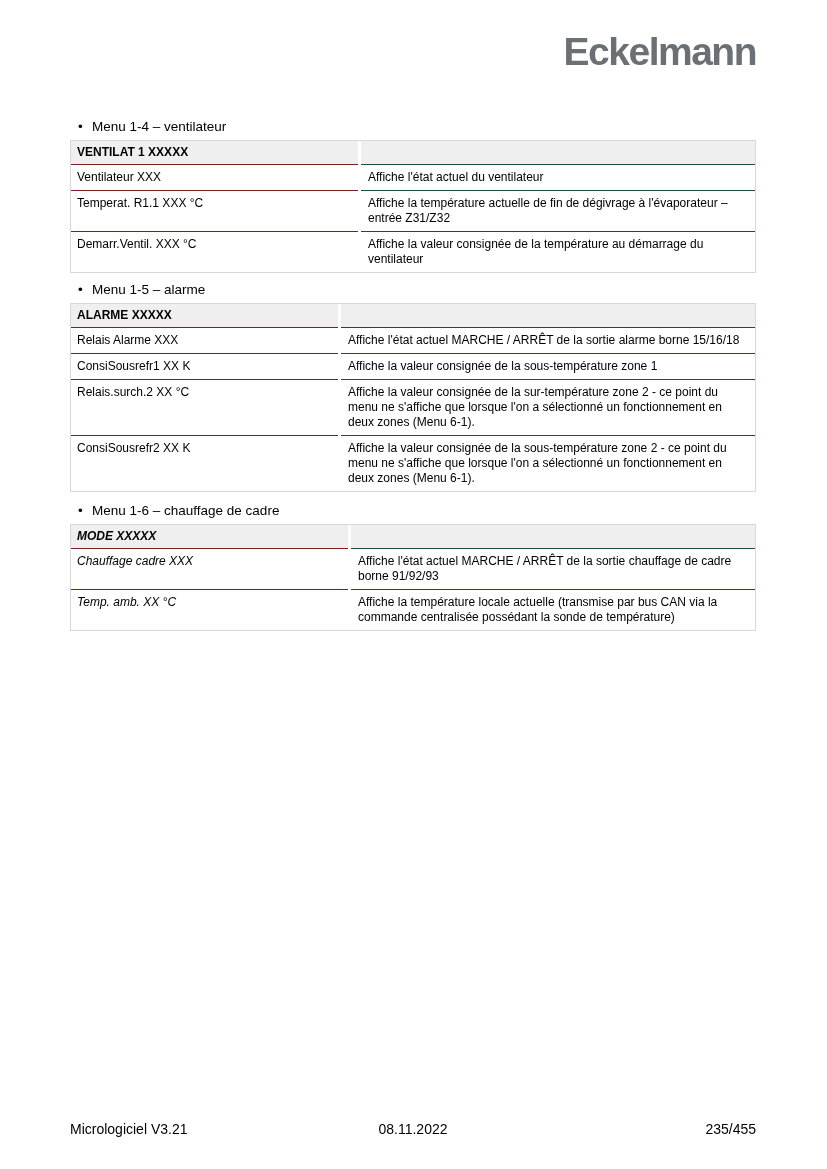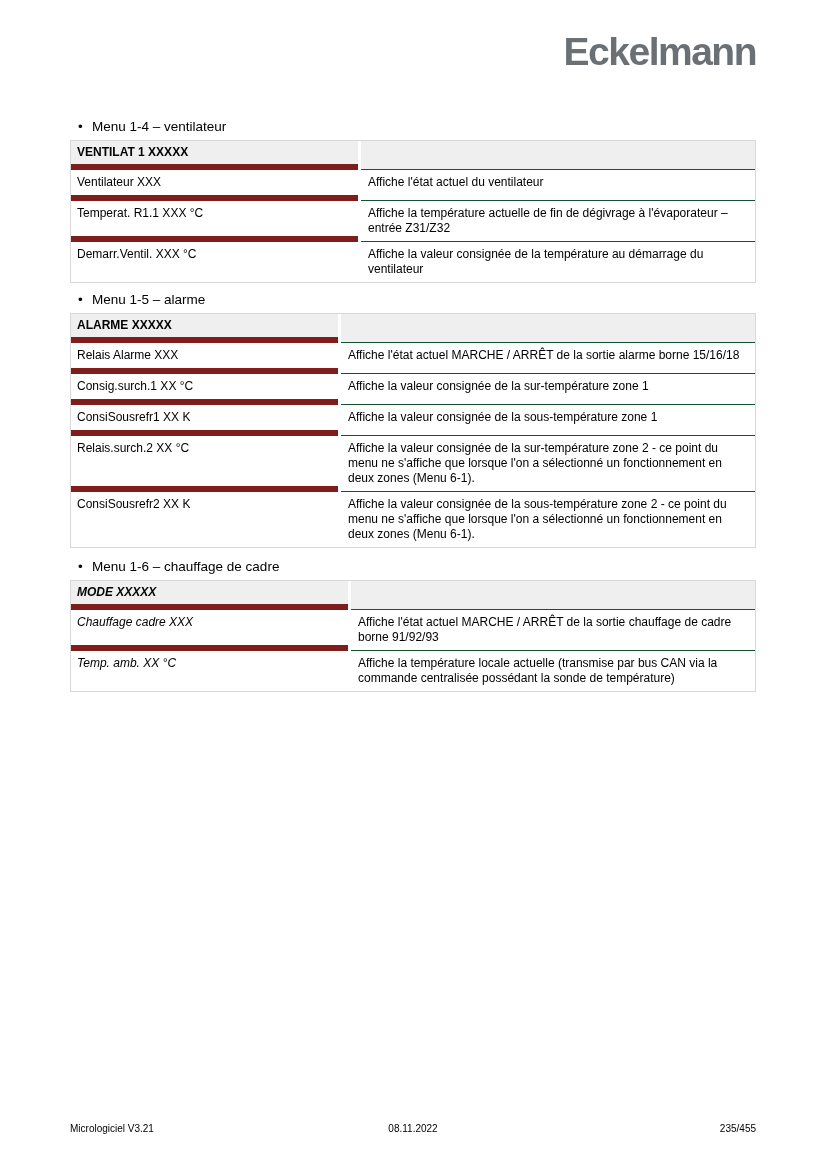--- a/index.html
+++ b/index.html
@@ -53,36 +53,36 @@
     vertical-align: top;
     padding: 5px 6px;
     word-wrap: break-word;
   }
   .doc-table thead th {
     background: #efefef;
     font-weight: bold;
     padding-top: 4px;
     padding-bottom: 4px;
   }
-  .doc-table .c1 { border-bottom: 6px solid #7f1d1d; }
+  .doc-table .c1 { border-bottom: 1px solid #7f1d1d; }
   .doc-table .c2 { border-bottom: 1px solid #14532d; padding-left: 7px; }
   .doc-table .gap { width: 3px; padding: 0; background: #ffffff; border-bottom: none; }
   .doc-table tbody tr:last-child .c1,
   .doc-table tbody tr:last-child .c2 { border-bottom: none; }
   .sec0 .c1 { width: 275px; }
   .sec1 .c1 { width: 255px; }
   .sec2 .c1 { width: 265px; font-style: italic; }
 
   .footer {
     position: absolute;
     left: 70px;
     right: 71px;
     top: 1121px;
     display: flex;
-    font-size: 10px;
+    font-size: 14px;
     line-height: 16px;
   }
   .footer > div { flex: 1 1 0; }
   .footer .f-center { text-align: center; }
   .footer .f-right { text-align: right; }
 </style>
 </head>
 <body>
 
 <div class="page">
@@ -135,25 +135,20 @@
           <th class="c2"></th>
         </tr>
       </thead>
       <tbody>
           <tr>
             <td class="c1">Relais Alarme XXX</td>
             <td class="gap"></td>
             <td class="c2">Affiche l'état actuel MARCHE / ARRÊT de la sortie alarme borne 15/16/18</td>
           </tr>
           <tr>
-            <td class="c1">Consig.surch.1 XX °C</td>
-            <td class="gap"></td>
-            <td class="c2">Affiche la valeur consignée de la sur-température zone 1</td>
-          </tr>
-          <tr>
             <td class="c1">ConsiSousrefr1 XX K</td>
             <td class="gap"></td>
             <td class="c2">Affiche la valeur consignée de la sous-température zone 1</td>
           </tr>
           <tr>
             <td class="c1">Relais.surch.2 XX °C</td>
             <td class="gap"></td>
             <td class="c2">Affiche la valeur consignée de la sur-température zone 2 - ce point du menu ne s'affiche que lorsque l'on a sélectionné un fonctionnement en deux zones (Menu 6-1).</td>
           </tr>
           <tr>

